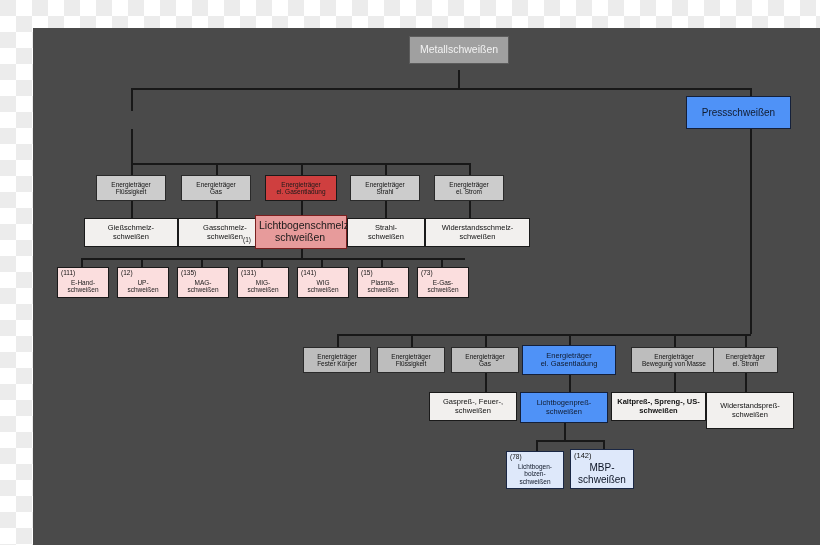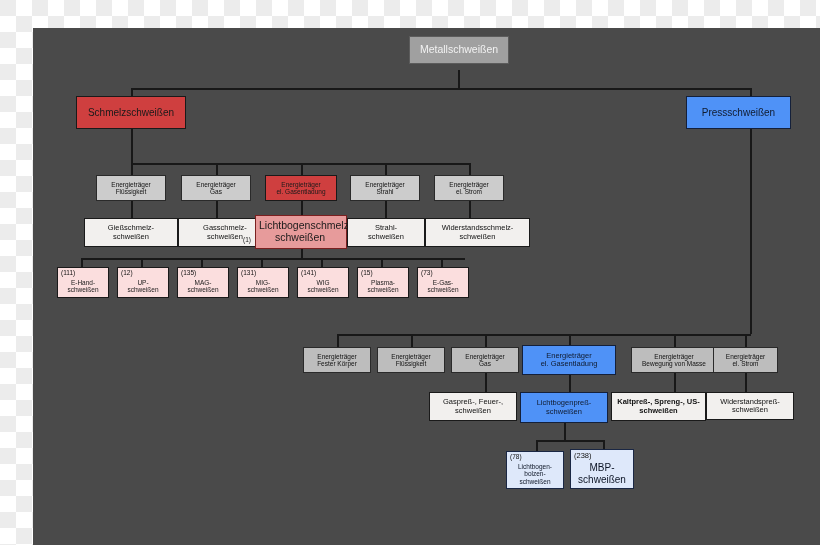--- a/index.html
+++ b/index.html
@@ -66,23 +66,20 @@
   <div class="node root s11" style="left:376px;top:8px;width:100px;height:28px;">
     <span class="ln">Metallschweißen</span>
   </div>
 
   <div class="vline" style="left:425px;top:42px;height:18px;"></div>
 
   <div class="hline" style="left:98px;top:60px;width:620px;"></div>
   <div class="vline" style="left:98px;top:60px;height:23px;"></div>
   <div class="vline" style="left:717px;top:60px;height:23px;"></div>
 
-  <div class="node red s10" style="left:43px;top:68px;width:110px;height:33px;">
-    <span class="ln">Schmelzschweißen</span>
-  </div>
 
   <div class="node blue s10" style="left:653px;top:68px;width:105px;height:33px;">
     <span class="ln">Pressschweißen</span>
   </div>
 
   <div class="vline" style="left:98px;top:101px;height:34px;"></div>
   <div class="hline" style="left:98px;top:135px;width:338px;"></div>
   <div class="vline" style="left:98px;top:135px;height:12px;"></div>
   <div class="vline" style="left:183px;top:135px;height:12px;"></div>
   <div class="vline" style="left:268px;top:135px;height:12px;"></div>
@@ -230,35 +227,35 @@
     <span class="ln">schweißen</span>
   </div>
   <div class="node blue s8" style="left:487px;top:364px;width:88px;height:31px;">
     <span class="ln">Lichtbogenpreß-</span>
     <span class="ln">schweißen</span>
   </div>
   <div class="node offwhite s8" style="left:578px;top:364px;width:95px;height:29px;font-weight:bold;">
     <span class="ln">Kaltpreß-, Spreng-, US-</span>
     <span class="ln">schweißen</span>
   </div>
-  <div class="node offwhite s8" style="left:673px;top:364px;width:88px;height:28px;">
+  <div class="node offwhite s8" style="left:673px;top:364px;width:88px;height:37px;">
     <span class="ln">Widerstandspreß-</span>
     <span class="ln">schweißen</span>
   </div>
 
   <div class="vline" style="left:531px;top:395px;height:17px;"></div>
   <div class="hline" style="left:503px;top:412px;width:68px;"></div>
   <div class="vline" style="left:503px;top:412px;height:11px;"></div>
   <div class="vline" style="left:570px;top:412px;height:11px;"></div>
 
   <div class="node bluelight s7" style="left:473px;top:423px;width:58px;height:38px;">
     <span class="code">(78)</span>
     <span class="ln" style="margin-top:8px;">Lichtbogen-</span>
     <span class="ln">bolzen-</span>
     <span class="ln">schweißen</span>
   </div>
   <div class="node bluelight s10" style="left:537px;top:421px;width:64px;height:40px;">
-    <span class="code" style="font-size:7.5px;">(238)</span>
+    <span class="code" style="font-size:7.5px;">(142)</span>
     <span class="ln" style="margin-top:9px;">MBP-</span>
     <span class="ln">schweißen</span>
   </div>
 
 </div>
 
 </body></html>

